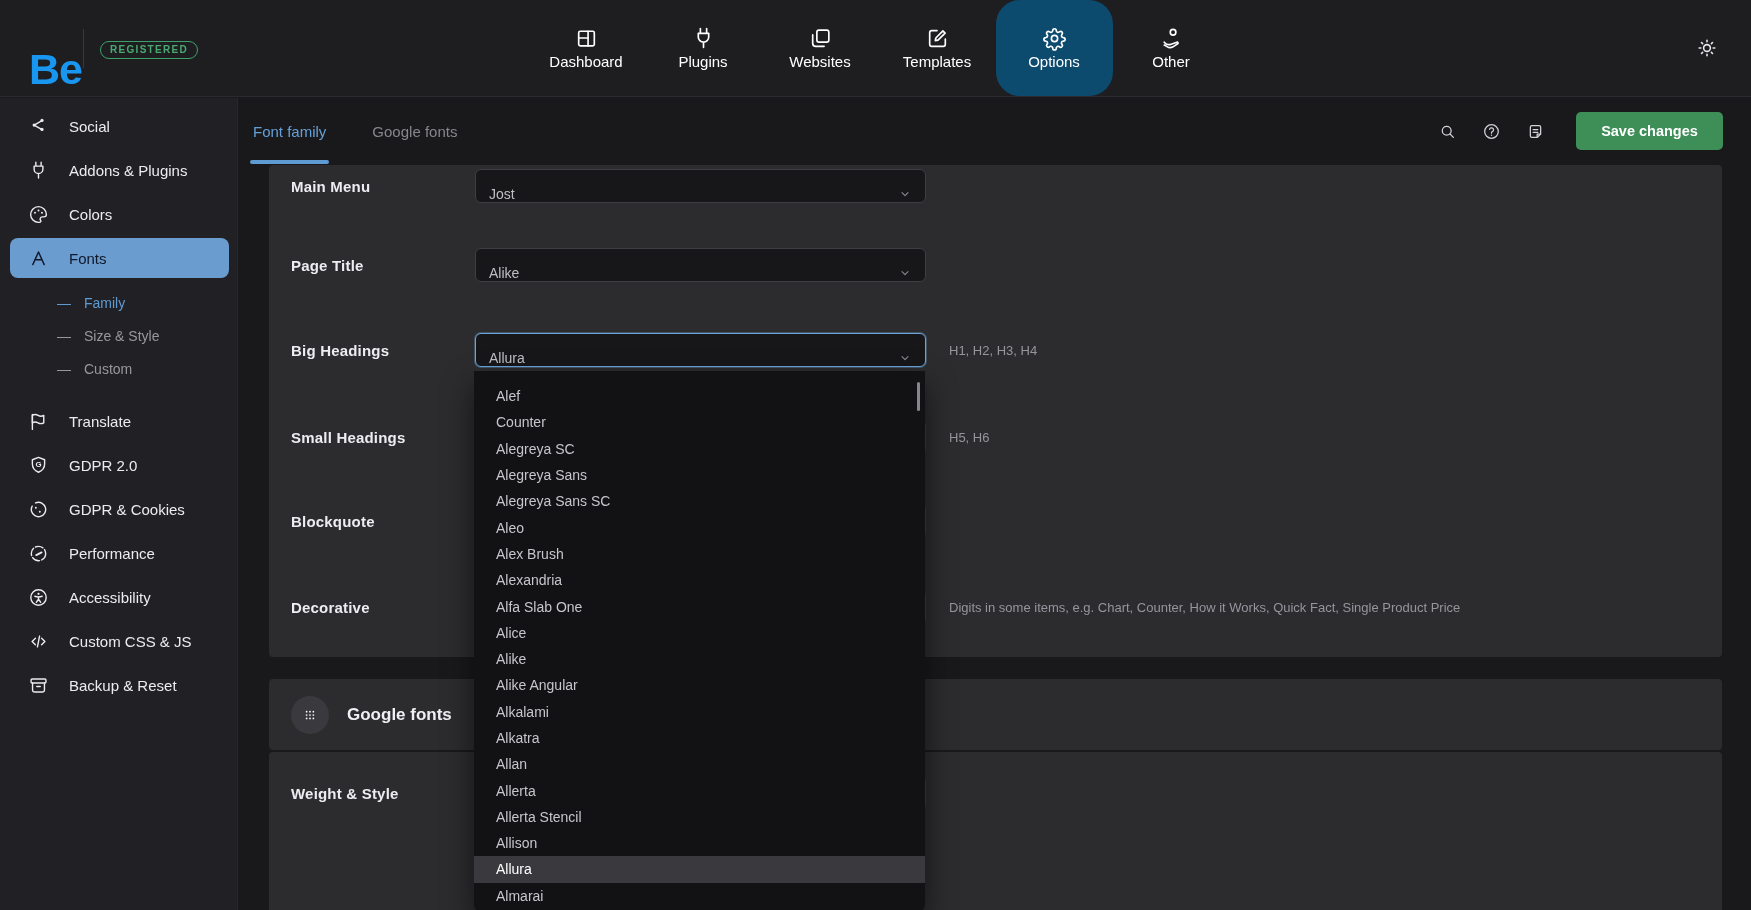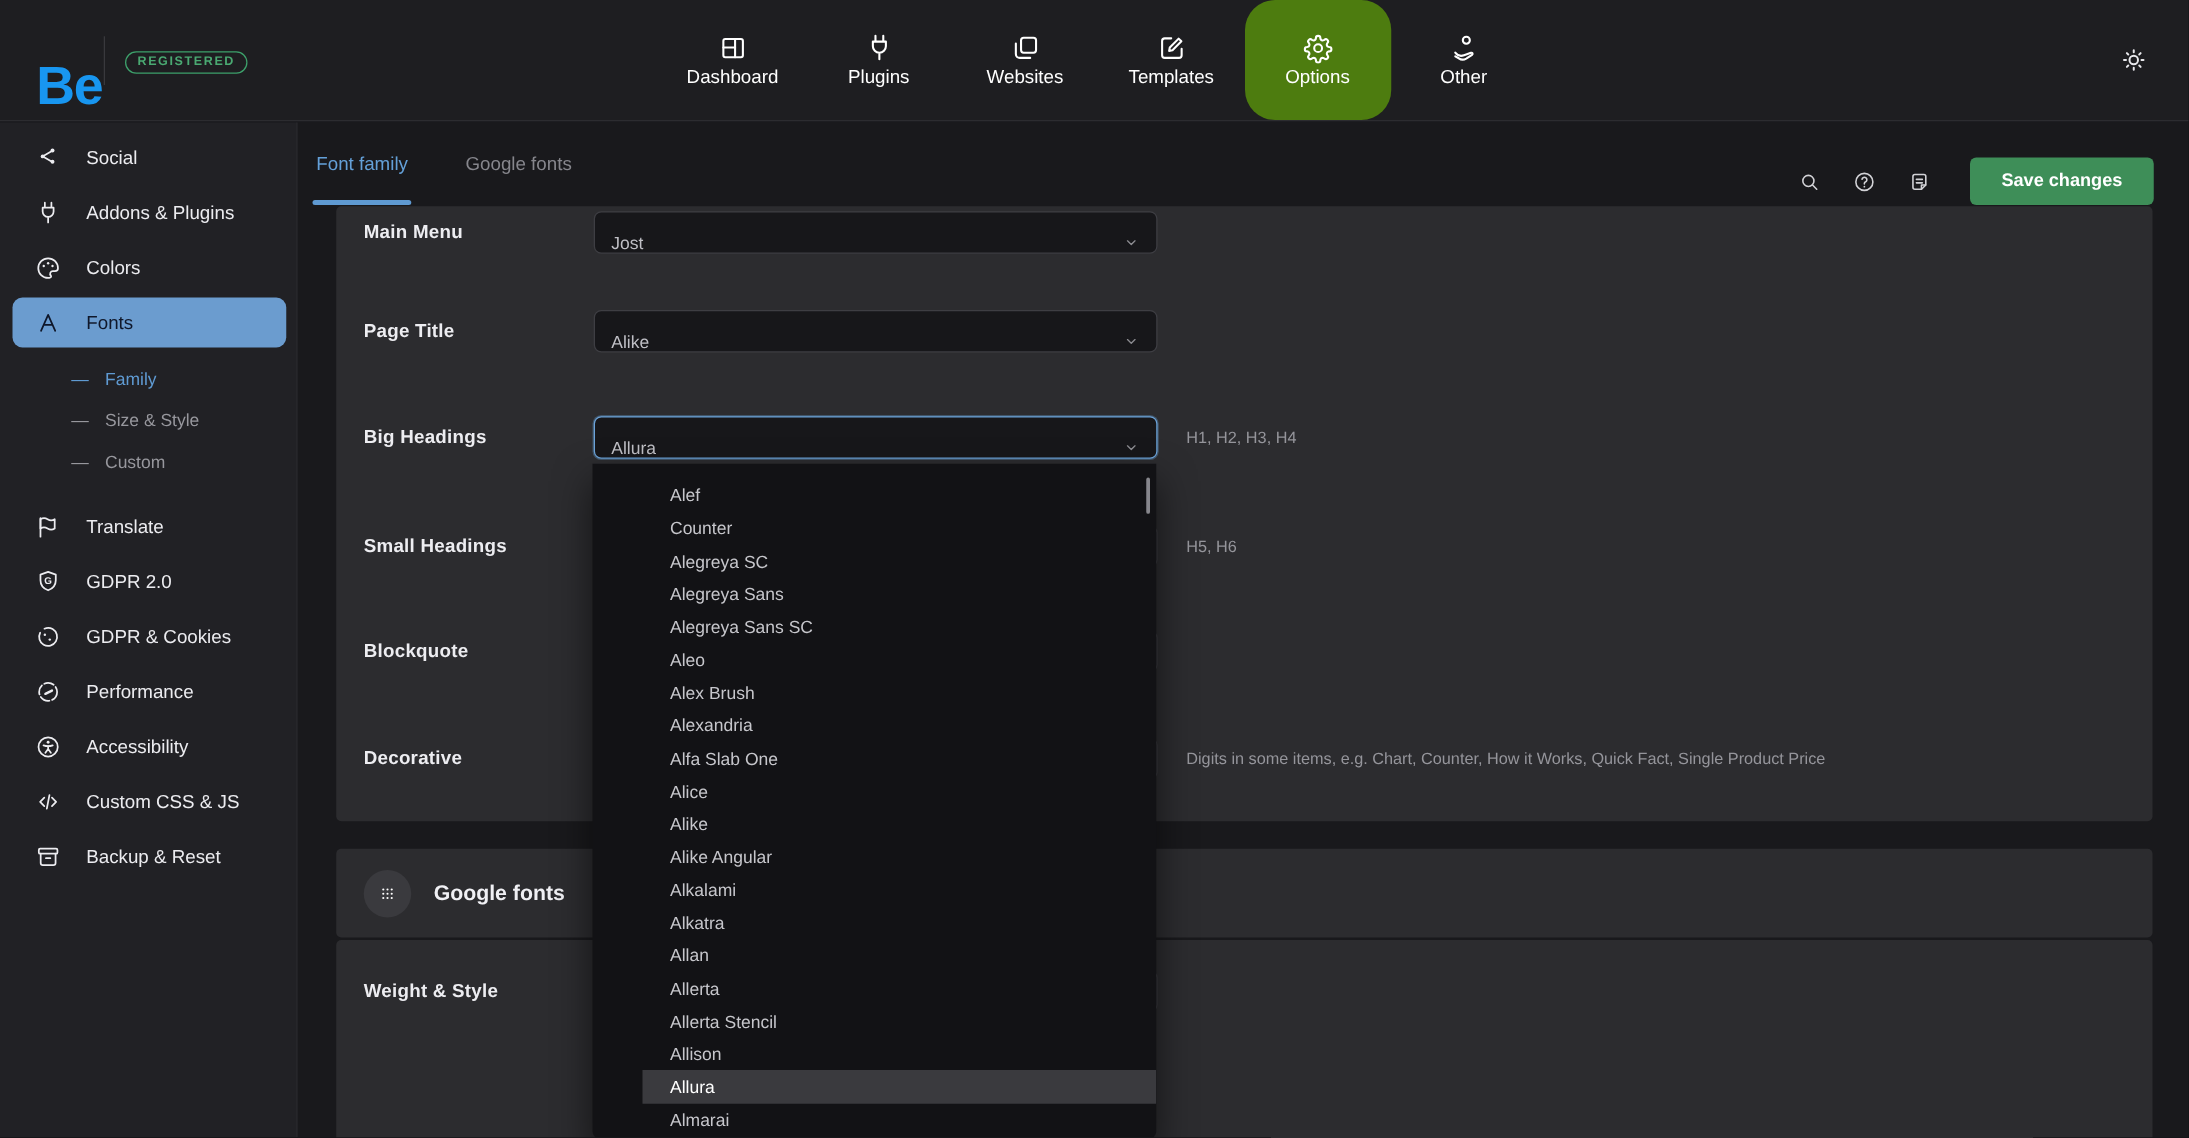--- a/index.html
+++ b/index.html
@@ -18,41 +18,41 @@
         letter-spacing:-1px;line-height:1;cursor:pointer;margin-top:36px;}
   .logo-divider{position:absolute;left:83px;top:29px;width:1px;height:39px;background:#39393d;}
   .badge{position:absolute;left:100px;top:41px;height:18px;line-height:16px;padding:0 9px;
          border:1px solid #3da06b;border-radius:9px;color:#4aa972;font-size:10px;
          font-weight:700;letter-spacing:1.3px;}
   .top-nav{position:absolute;left:50%;transform:translateX(-50%);margin-left:3px;top:0;height:100%;display:flex;}
   .nav-item{width:117px;height:100%;display:flex;flex-direction:column;align-items:center;
             justify-content:center;gap:2px;color:#fff;cursor:pointer;}
   .nav-item .icon svg{width:25px;height:25px;}
   .nav-item .nav-label{font-size:15px;}
-  .nav-item.active{background:#4d7c0f;border-radius:24px;}
+  .nav-item.active{background:#0c4a6e;border-radius:24px;}
   .theme-toggle{position:absolute;right:29px;top:34px;width:30px;height:30px;background:none;
                 border:none;color:#e8e8ec;cursor:pointer;padding:0;}
   .theme-toggle svg{width:24px;height:24px;}
 
   
   .sidebar{position:absolute;top:98px;left:0;bottom:0;width:238px;background:#212125;
            border-right:1px solid #28282c;padding-top:6px;}
   .side-item{height:44px;display:flex;align-items:center;gap:20px;padding-left:28px;
              color:#ececf0;font-size:15px;cursor:pointer;}
   .side-item .icon svg{width:21px;height:21px;}
   .side-item.active{background:#6b9ccf;margin:2px 8px 2px 10px;padding-left:18px;
                     border-radius:8px;height:40px;color:#0f172a;}
   .sub-group{padding:6px 0 2px;margin-bottom:12px;}
   .sub-item{height:33px;display:flex;align-items:center;gap:13px;padding-left:57px;
             font-size:14px;color:#97979d;cursor:pointer;}
   .sub-item.active{color:#5f9ad2;}
 
   
   .main{position:absolute;left:239px;top:98px;right:0;bottom:0;}
-  .toolbar{height:66px;display:flex;align-items:flex-end;padding:0 28px 0 14px;position:relative;}
+  .toolbar{height:66px;display:flex;align-items:center;padding:0 28px 0 14px;position:relative;}
   .tabs{display:flex;gap:46px;height:100%;align-items:center;}
   .tab{font-size:15px;color:#86868c;height:100%;display:flex;align-items:center;
        position:relative;cursor:pointer;}
   .tab.active{color:#64a0d8;}
   .tab.active::after{content:'';position:absolute;left:-3px;right:-3px;bottom:0;height:4px;
                      border-radius:4px;background:#5f9ad2;}
   .toolbar-actions{margin-left:auto;display:flex;align-items:center;gap:14px;}
   .icon-btn{width:30px;height:30px;display:flex;align-items:center;justify-content:center;
             background:none;border:none;color:#d2d2d6;cursor:pointer;padding:0;}
   .icon-btn svg{width:19px;height:19px;}
@@ -81,21 +81,21 @@
                   display:flex;align-items:center;justify-content:center;color:#fff;}
   .section-circle svg{width:18px;height:18px;}
   .section-title{font-size:17px;font-weight:700;color:#f0f0f4;}
   .panel-rows2{position:relative;margin-top:2px;height:300px;}
 
   
   .dropdown{position:absolute;left:474px;top:371px;width:451px;height:540px;z-index:20;
             background:#121215;border-radius:0 0 6px 6px;padding-top:12px;
             box-shadow:0 14px 30px rgba(0,0,0,.55);overflow:hidden;}
   .opt{height:26.3px;display:flex;align-items:center;padding-left:22px;font-size:14px;
-       color:#c6c6cb;cursor:pointer;margin-left:40px;}
+       color:#c6c6cb;cursor:pointer;}
   .opt.selected{background:#3a3a3e;color:#fff;}
   .dd-thumb{position:absolute;right:5px;top:11px;width:3px;height:29px;background:#86868c;
             border-radius:2px;cursor:pointer;}
 </style>
 </head>
 <body>
 
 <div id="app">
 
   <div class="header">

